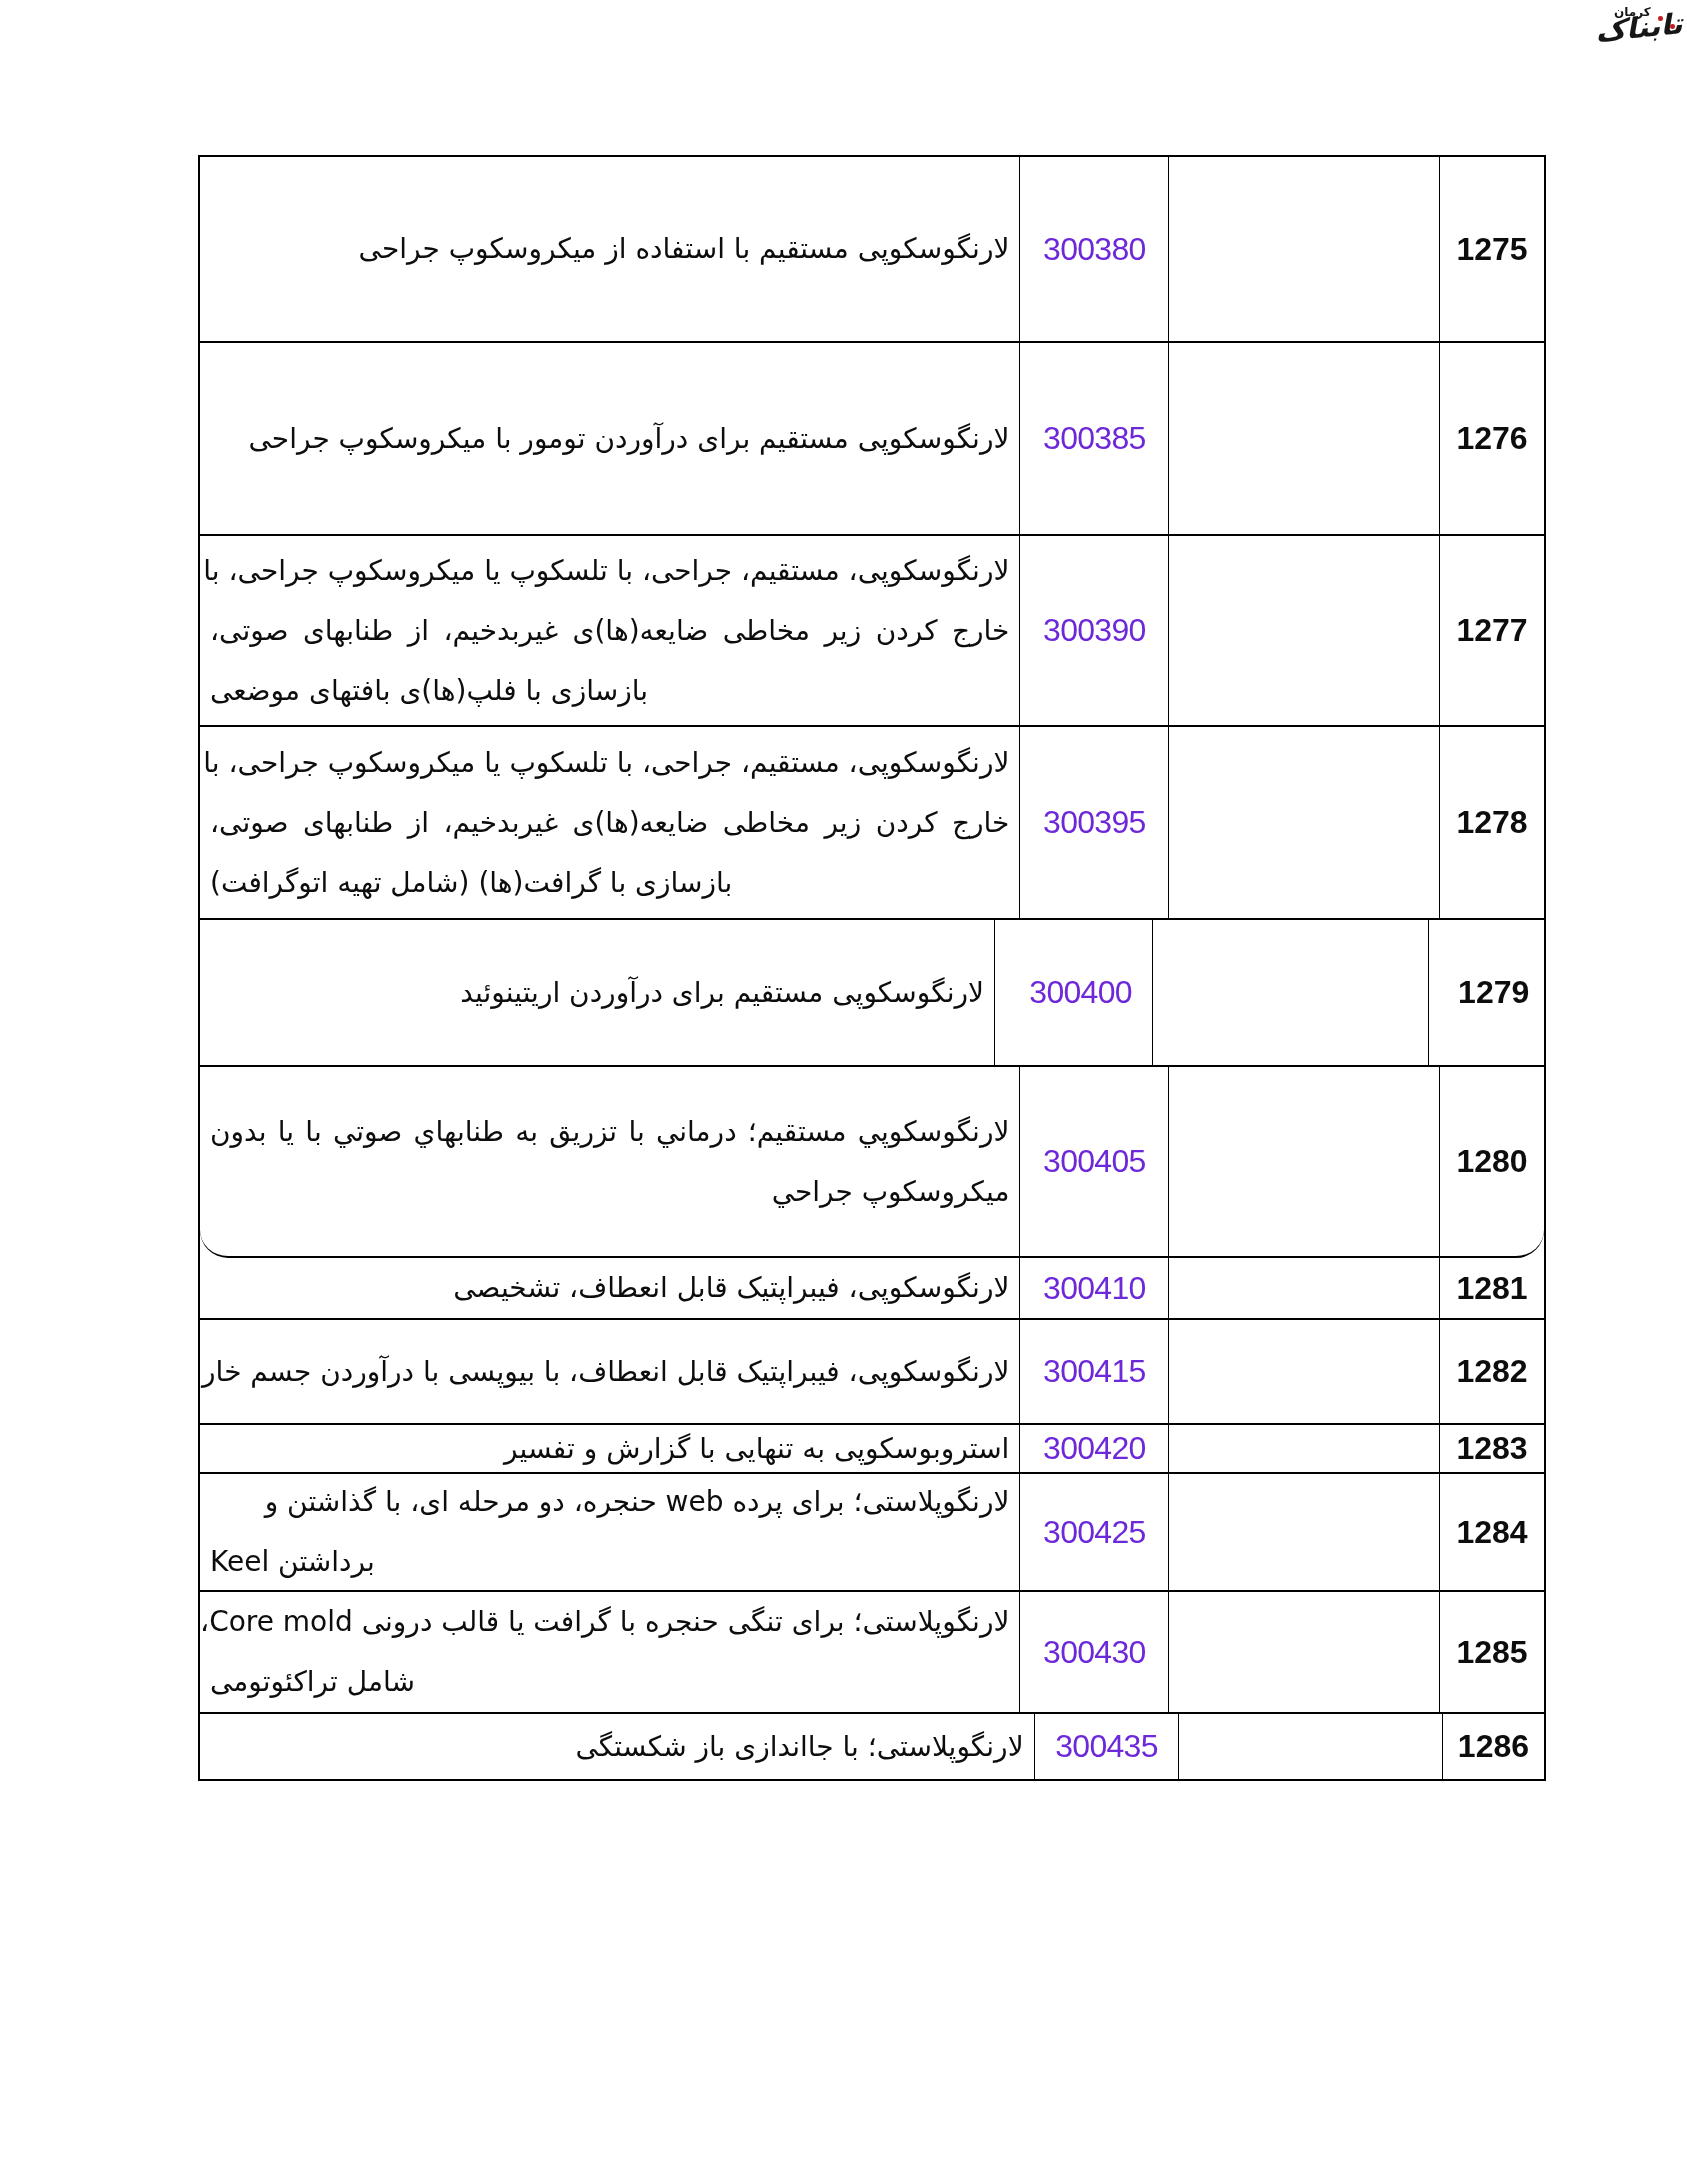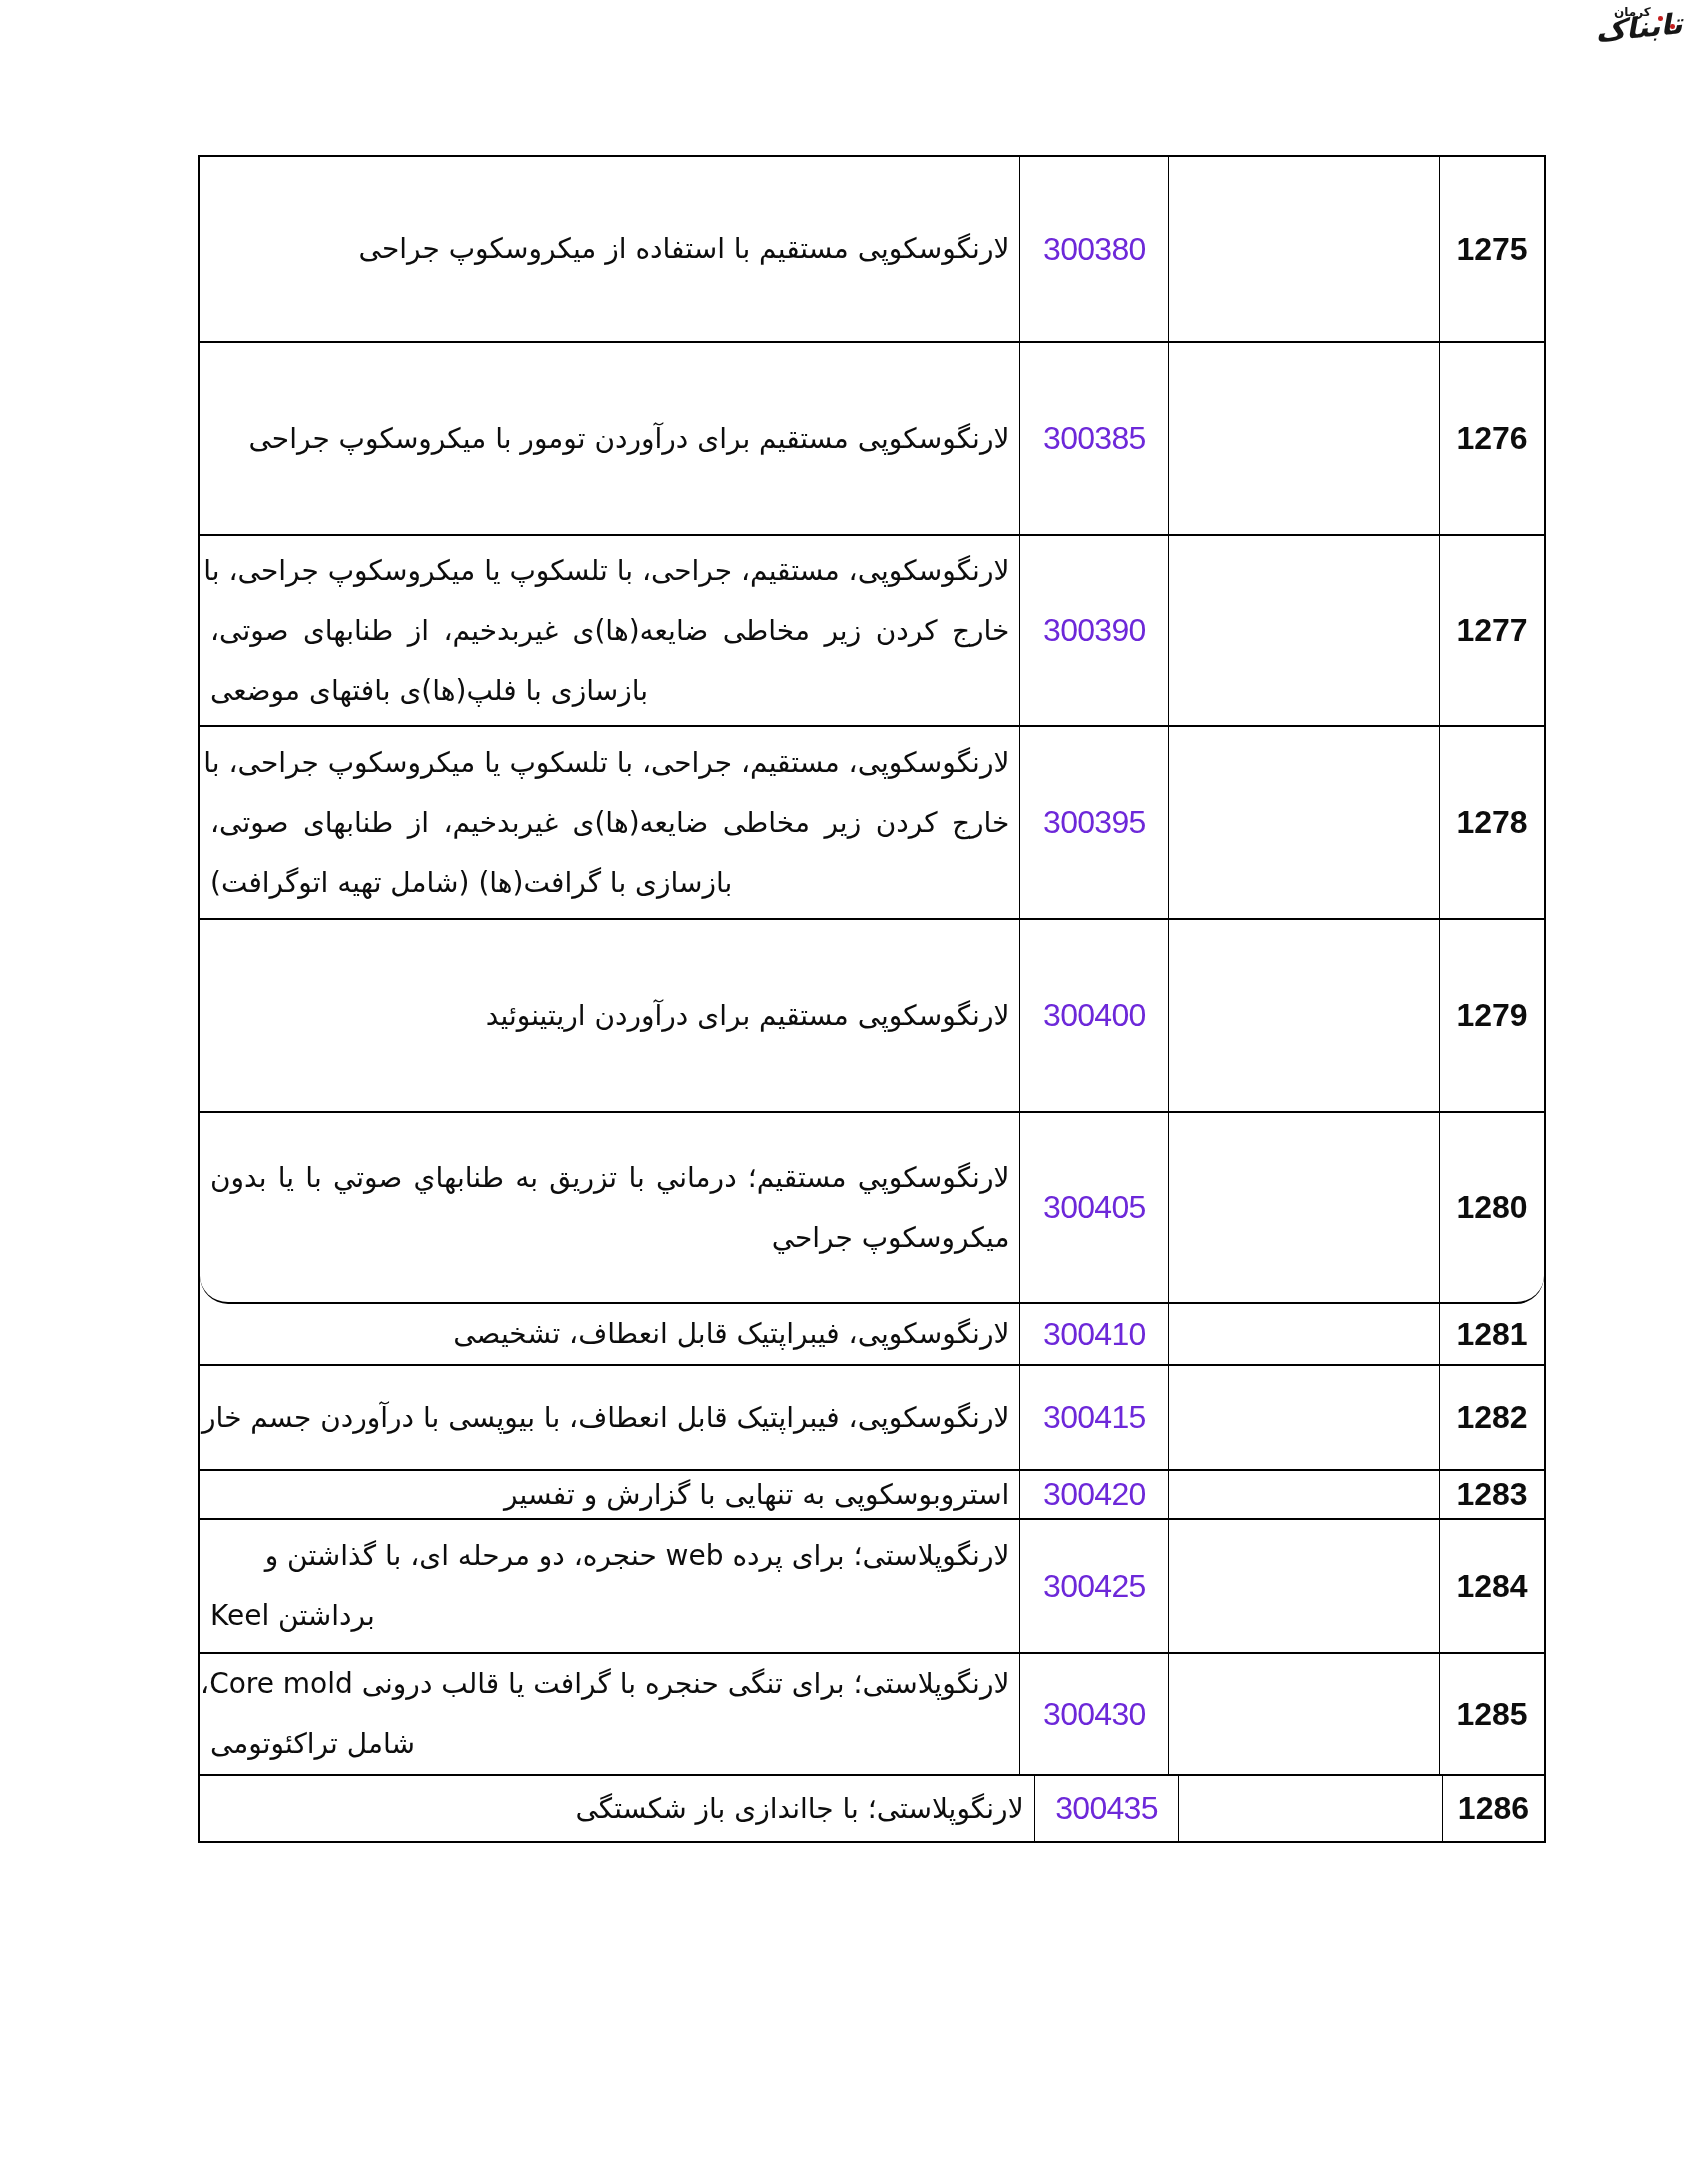--- a/index.html
+++ b/index.html
@@ -140,21 +140,21 @@
           <div class="line align-left">بازسازی با گرافت(ها) (شامل تهیه اتوگرافت)</div>
         </div>
     <div class="cell code">
       <span>300395</span>
     </div>
     <div class="cell notes"></div>
     <div class="cell num">
       <span>1278</span>
     </div>
   </div>
-      <div class="row" style="height: 193px;">
+      <div class="row" style="height: 147px; gap: 14px;">
     <div class="cell desc">
           <div class="line align-right">لارنگوسکوپی مستقیم برای درآوردن اریتینوئید</div>
         </div>
     <div class="cell code">
       <span>300400</span>
     </div>
     <div class="cell notes"></div>
     <div class="cell num">
       <span>1279</span>
     </div>
@@ -201,21 +201,21 @@
           <div class="line align-right">استروبوسکوپی به تنهایی با گزارش و تفسیر</div>
         </div>
     <div class="cell code">
       <span>300420</span>
     </div>
     <div class="cell notes"></div>
     <div class="cell num">
       <span>1283</span>
     </div>
   </div>
-      <div class="row" style="height: 134px;">
+      <div class="row" style="height: 118px;">
     <div class="cell desc">
           <div class="line align-right">لارنگوپلاستی؛ برای پرده web حنجره، دو مرحله ای، با گذاشتن و</div>
           <div class="line align-left">برداشتن Keel</div>
         </div>
     <div class="cell code">
       <span>300425</span>
     </div>
     <div class="cell notes"></div>
     <div class="cell num">
       <span>1284</span>

